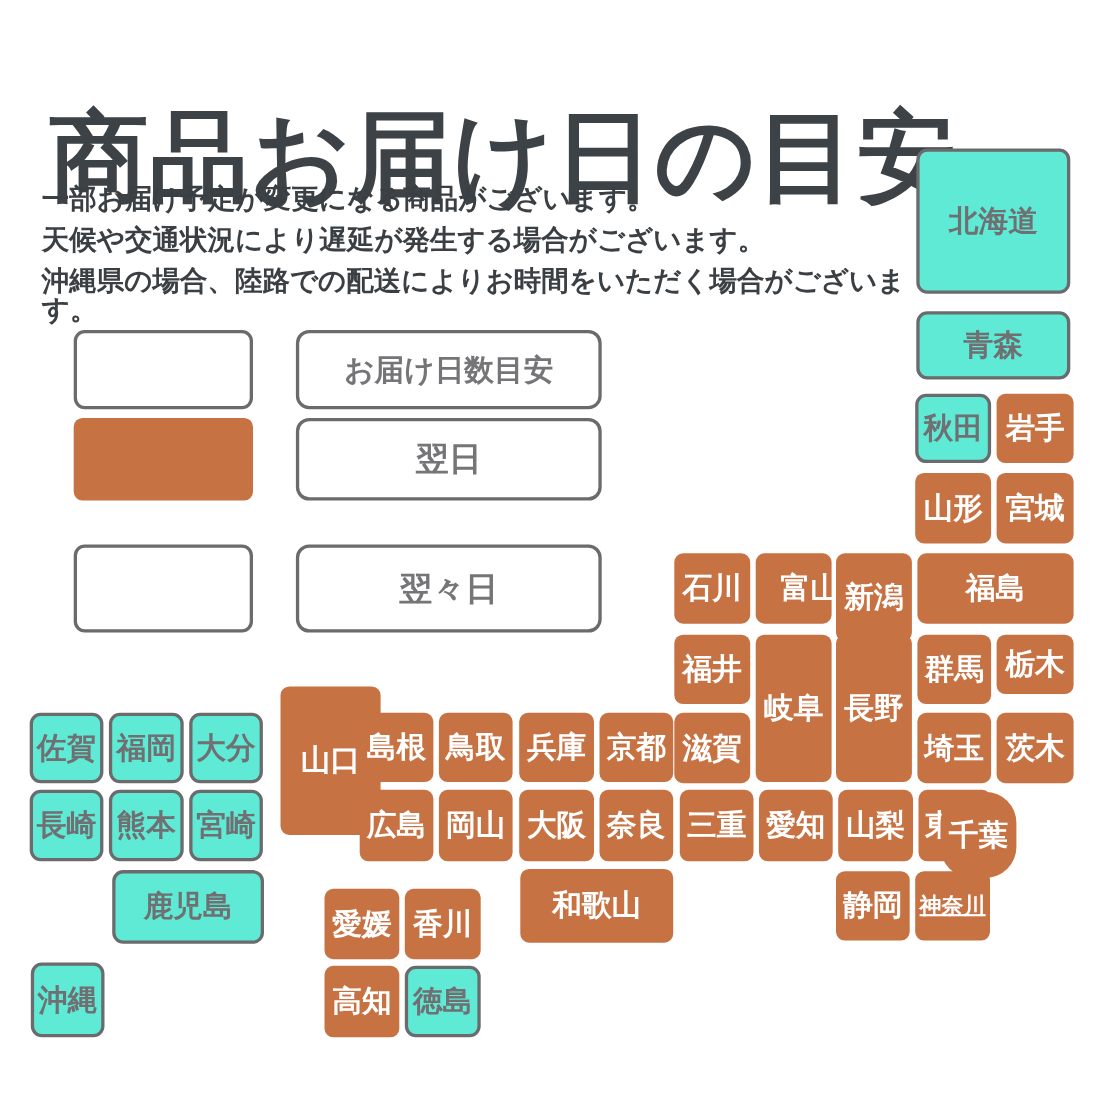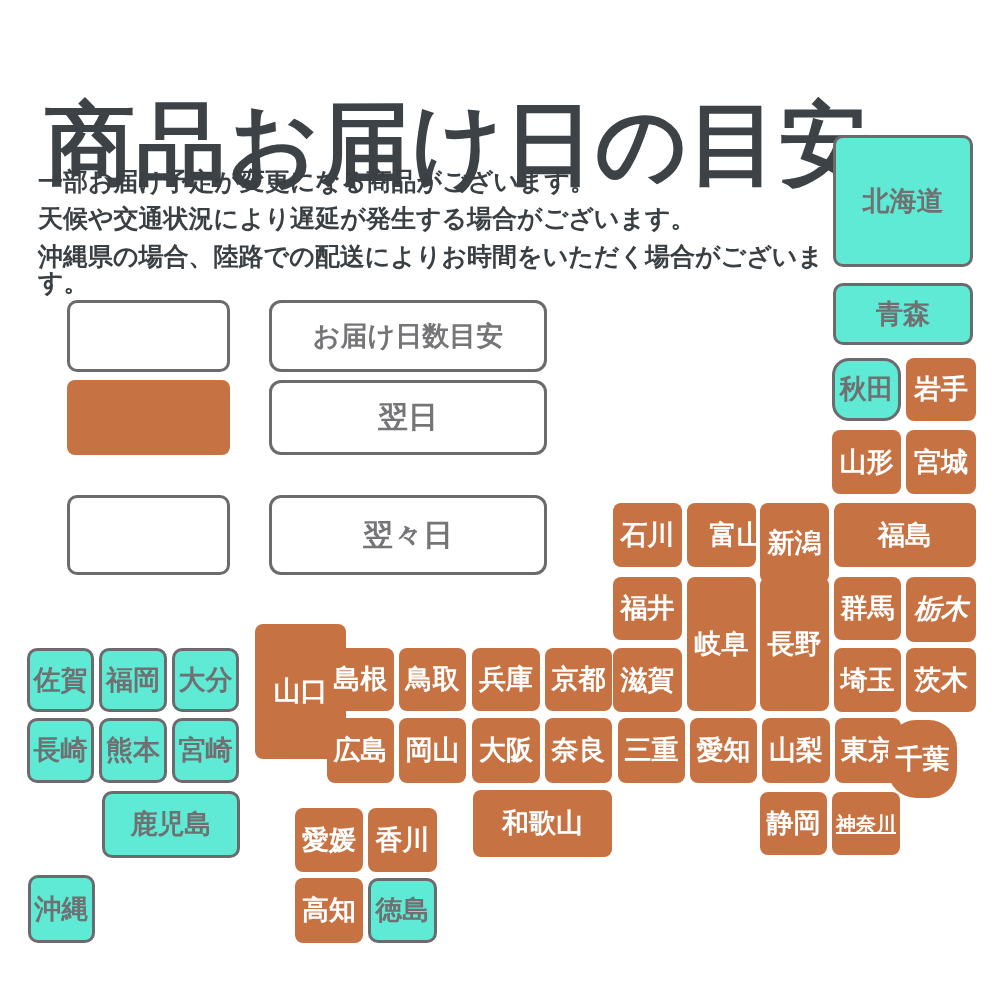--- a/index.html
+++ b/index.html
@@ -79,33 +79,33 @@
     </div>
     <div class="legend-row" style="top:495px;height:80px;">
       <div class="legend-swatch" data-swatch="white"></div>
       <div class="legend-label">翌々日</div>
     </div>
   </div>
 
   <div class="map">
       <div class="tile two_days" style="left: 833px; top: 135px; width: 140px; height: 132px;">北海道</div>
       <div class="tile two_days" style="left: 833px; top: 283px; width: 140px; height: 62px;">青森</div>
-      <div class="tile two_days" style="left: 832px; top: 358px; width: 69px; height: 63px; border-radius: 17px;">秋田</div>
+      <div class="tile two_days" style="left: 832px; top: 358px; width: 69px; height: 63px;">秋田</div>
       <div class="tile next_day" style="left: 906px; top: 358px; width: 70px; height: 63px;">岩手</div>
       <div class="tile next_day" style="left: 832px; top: 430px; width: 69px; height: 64px;">山形</div>
       <div class="tile next_day" style="left: 906px; top: 430px; width: 70px; height: 64px;">宮城</div>
       <div class="tile next_day" style="left: 613px; top: 503px; width: 69px; height: 64px;">石川</div>
       <div class="tile next_day" style="left: 687px; top: 503px; width: 69px; height: 64px; padding-left: 30px;">富山</div>
       <div class="tile next_day" style="left: 760px; top: 503px; width: 69px; height: 80px;">新潟</div>
       <div class="tile next_day" style="left: 834px; top: 503px; width: 142px; height: 64px;">福島</div>
       <div class="tile next_day" style="left: 613px; top: 577px; width: 69px; height: 63px;">福井</div>
       <div class="tile next_day" style="left: 687px; top: 577px; width: 69px; height: 134px;">岐阜</div>
       <div class="tile next_day" style="left: 760px; top: 577px; width: 69px; height: 134px;">長野</div>
       <div class="tile next_day" style="left: 834px; top: 577px; width: 67px; height: 63px;">群馬</div>
-      <div class="tile next_day" style="left: 906px; top: 577px; width: 70px; height: 65px; font-style: italic;">栃木</div>
+      <div class="tile next_day" style="left: 906px; top: 577px; width: 70px; height: 54px;">栃木</div>
       <div class="tile next_day" style="left: 613px; top: 648px; width: 69px; height: 64px;">滋賀</div>
       <div class="tile next_day" style="left: 834px; top: 648px; width: 67px; height: 64px;">埼玉</div>
       <div class="tile next_day" style="left: 906px; top: 648px; width: 70px; height: 64px;">茨木</div>
       <div class="tile two_days" style="left: 27px; top: 648px; width: 67px; height: 64px;">佐賀</div>
       <div class="tile two_days" style="left: 99px; top: 648px; width: 68px; height: 64px;">福岡</div>
       <div class="tile two_days" style="left: 172px; top: 648px; width: 67px; height: 64px;">大分</div>
       <div class="tile next_day" style="left: 255px; top: 624px; width: 91px; height: 135px;">山口</div>
       <div class="tile next_day" style="left: 327px; top: 648px; width: 67px; height: 63px;">島根</div>
       <div class="tile next_day" style="left: 399px; top: 648px; width: 67px; height: 63px;">鳥取</div>
       <div class="tile next_day" style="left: 472px; top: 648px; width: 68px; height: 63px;">兵庫</div>
@@ -114,21 +114,21 @@
       <div class="tile two_days" style="left: 99px; top: 718px; width: 68px; height: 65px;">熊本</div>
       <div class="tile two_days" style="left: 172px; top: 718px; width: 67px; height: 65px;">宮崎</div>
       <div class="tile next_day" style="left: 327px; top: 718px; width: 67px; height: 65px;">広島</div>
       <div class="tile next_day" style="left: 399px; top: 718px; width: 67px; height: 65px;">岡山</div>
       <div class="tile next_day" style="left: 472px; top: 718px; width: 68px; height: 65px;">大阪</div>
       <div class="tile next_day" style="left: 545px; top: 718px; width: 67px; height: 65px;">奈良</div>
       <div class="tile next_day" style="left: 618px; top: 718px; width: 67px; height: 65px;">三重</div>
       <div class="tile next_day" style="left: 690px; top: 718px; width: 67px; height: 65px;">愛知</div>
       <div class="tile next_day" style="left: 762px; top: 718px; width: 68px; height: 65px;">山梨</div>
       <div class="tile next_day" style="left: 835px; top: 718px; width: 66px; height: 65px;">東京</div>
-      <div class="tile next_day" style="left: 888px; top: 720px; width: 69px; height: 78px; border-radius: 28px;">千葉</div>
+      <div class="tile next_day" style="left: 855px; top: 720px; width: 69px; height: 78px; border-radius: 28px;">千葉</div>
       <div class="tile two_days" style="left: 102px; top: 791px; width: 138px; height: 67px;">鹿児島</div>
       <div class="tile next_day" style="left: 473px; top: 790px; width: 139px; height: 67px;">和歌山</div>
       <div class="tile next_day" style="left: 760px; top: 792px; width: 67px; height: 63px;">静岡</div>
       <div class="tile next_day" style="left: 832px; top: 792px; width: 68px; height: 63px; font-size: 20px; text-decoration: underline;">神奈川</div>
       <div class="tile next_day" style="left: 295px; top: 808px; width: 68px; height: 64px;">愛媛</div>
       <div class="tile next_day" style="left: 368px; top: 808px; width: 69px; height: 64px;">香川</div>
       <div class="tile next_day" style="left: 295px; top: 878px; width: 68px; height: 65px;">高知</div>
       <div class="tile two_days" style="left: 368px; top: 878px; width: 69px; height: 65px;">徳島</div>
       <div class="tile two_days" style="left: 28px; top: 875px; width: 67px; height: 68px;">沖縄</div>
     </div>

